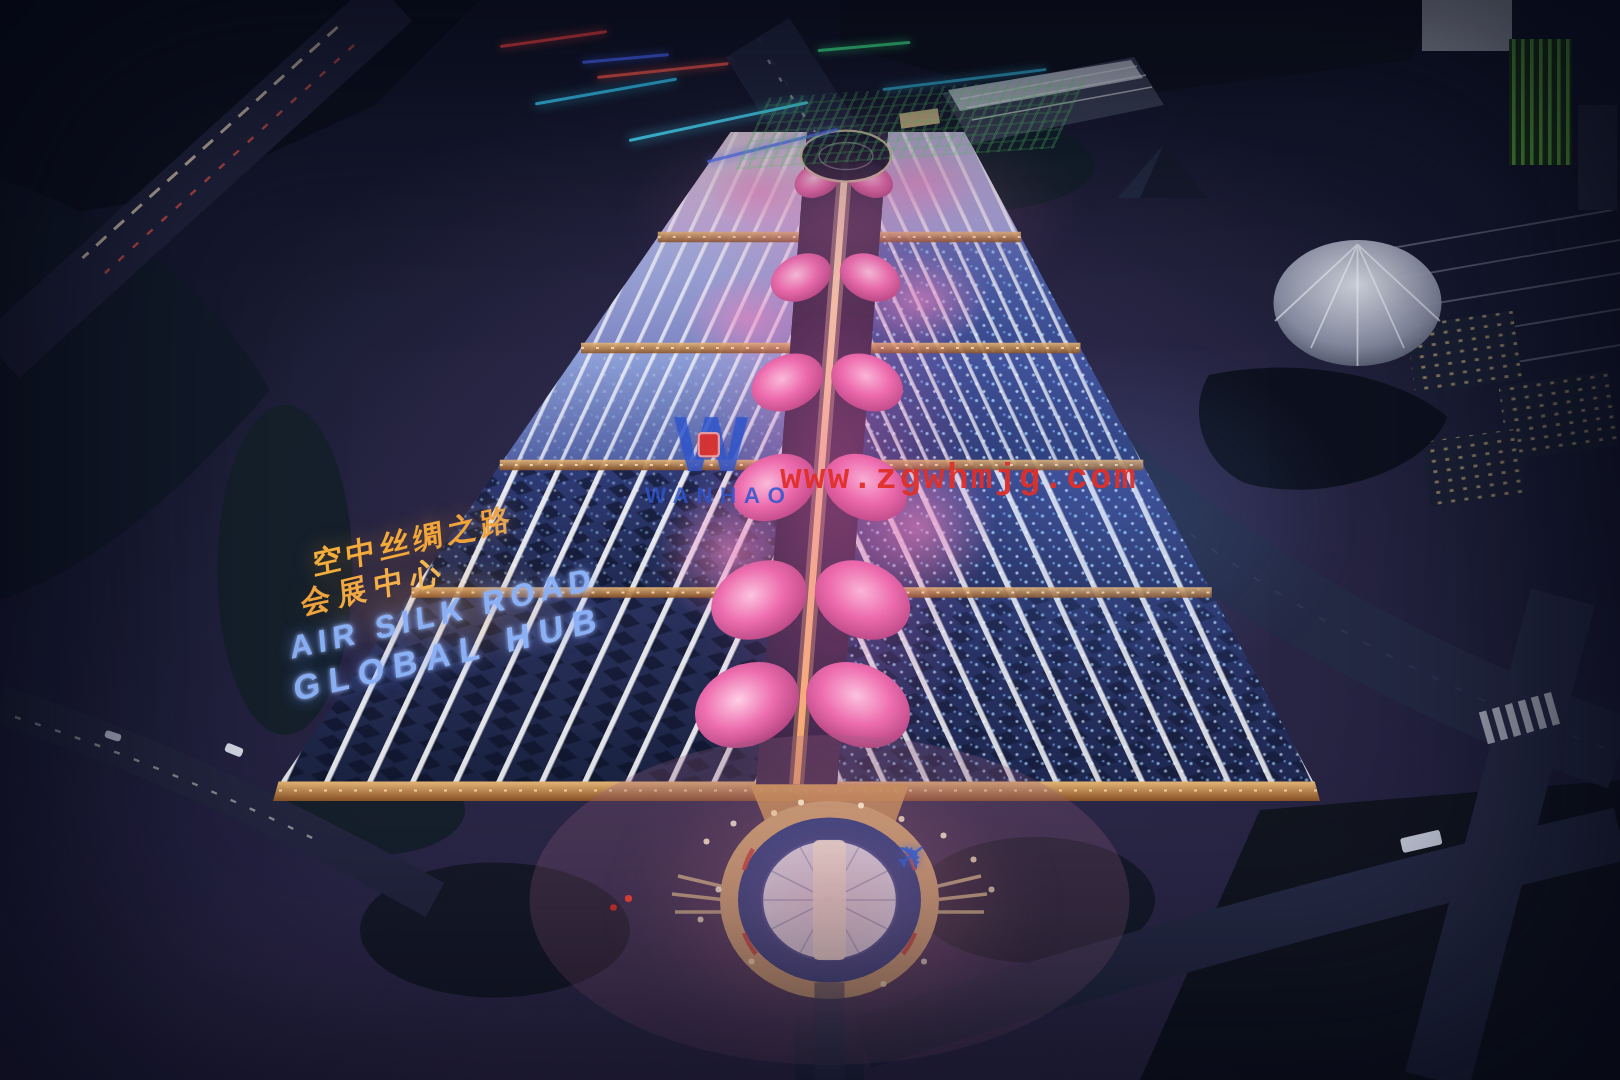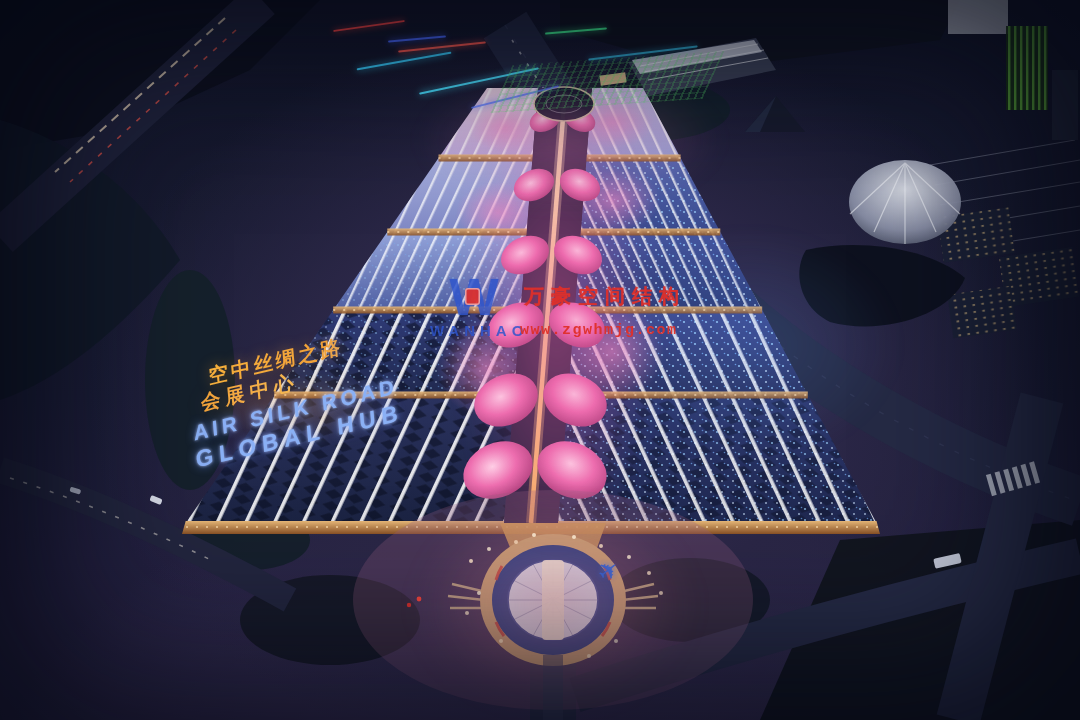--- a/index.html
+++ b/index.html
@@ -26,22 +26,22 @@
   .roof-sign .en2{font-size:23px;letter-spacing:6px;}
   
   .wm-logo{left:430px;top:274px;width:84px;text-align:center;}
   .wm-w{font-size:52px;line-height:46px;font-weight:900;color:var(--brand_blue,#2f55cc);opacity:.85;
         letter-spacing:-4px;text-shadow:0 0 2px rgba(47,85,204,.6);}
   .wm-mark{position:absolute;left:35px;top:14px;width:15px;height:17px;background:var(--brand_red,#e0302a);
         border-radius:3px;opacity:.92;box-shadow:inset 0 0 0 1.5px rgba(255,255,255,.55);}
   .wm-name{font-size:15px;font-weight:bold;letter-spacing:5px;color:var(--brand_blue,#2f55cc);opacity:.85;margin-top:2px;}
   .wm-cn{left:524px;top:283px;font-size:20px;font-weight:bold;letter-spacing:7px;color:var(--brand_red,#e0302a);
         opacity:.95;text-shadow:0 0 1px rgba(224,48,42,.8);}
-  .wm-url{left:520px;top:306px;font-size:15px;font-weight:bold;letter-spacing:1.5px;color:var(--brand_red,#e0302a);
-        opacity:.95;font-family:"Liberation Mono","DejaVu Sans Mono",monospace;margin-top:16px;}
+  .wm-url{left:520px;top:306px;font-size:24px;font-weight:bold;letter-spacing:1.5px;color:var(--brand_red,#e0302a);
+        opacity:.95;font-family:"Liberation Mono","DejaVu Sans Mono",monospace;}
   
   .strip{height:2px;border-radius:2px;}
   
   .dots{width:2px;height:2px;border-radius:50%;background:transparent;left:0;top:0;
     box-shadow:470px 560px 0 1px rgba(255,228,200,.85),488px 548px 0 1px rgba(255,238,214,.8),
       515px 541px 0 1px rgba(255,228,200,.7),600px 545px 0 1px rgba(255,228,200,.8),
       628px 556px 0 1px rgba(255,238,214,.8),648px 572px 0 1px rgba(255,228,200,.75),
       660px 592px 0 1px rgba(255,228,200,.7),478px 592px 0 1px rgba(255,238,214,.8),
       466px 612px 0 1px rgba(255,228,200,.75),500px 640px 0 1px rgba(255,228,200,.7),
       615px 640px 0 1px rgba(255,238,214,.7),588px 655px 0 1px rgba(255,228,200,.7),
@@ -378,17 +378,16 @@
   <div class="abs dots"></div>
   <div class="abs airplane">
     <span>✈</span>
   </div>
 
   <div class="abs wm-logo">
     <div class="wm-w">W</div>
     <div class="wm-mark"></div>
     <div class="wm-name">WANHAO</div>
   </div>
-  <div class="abs wm-cn">万豪空间结构</div>
   <div class="abs wm-url">www.zgwhmjg.com</div>
 
   <div class="abs vignette"></div>
 </div>
 
 </body></html>

